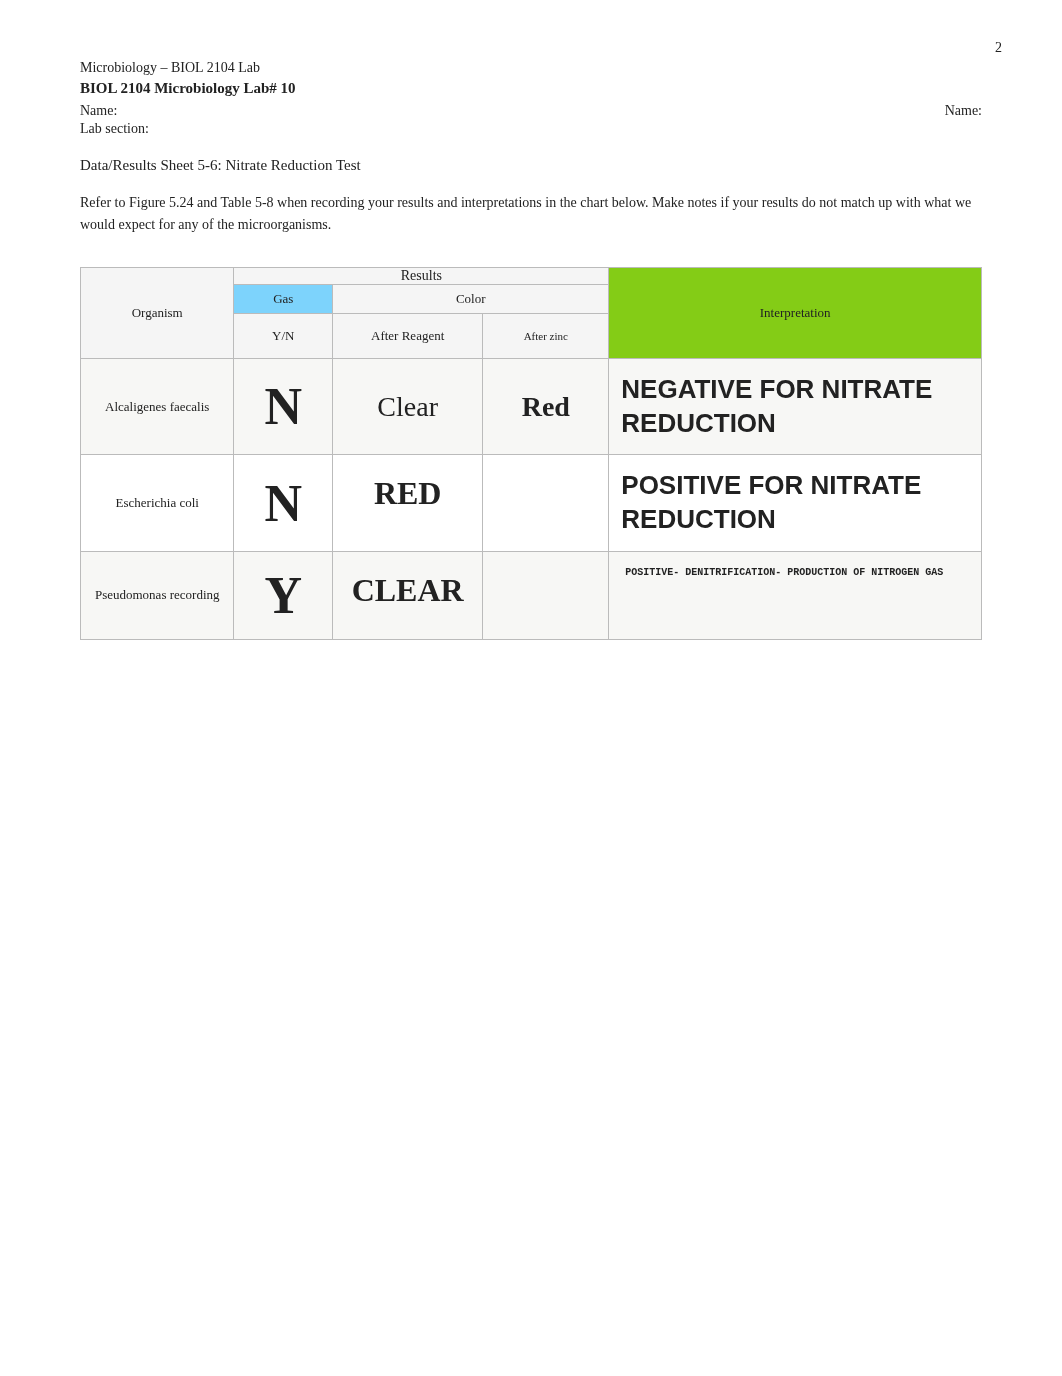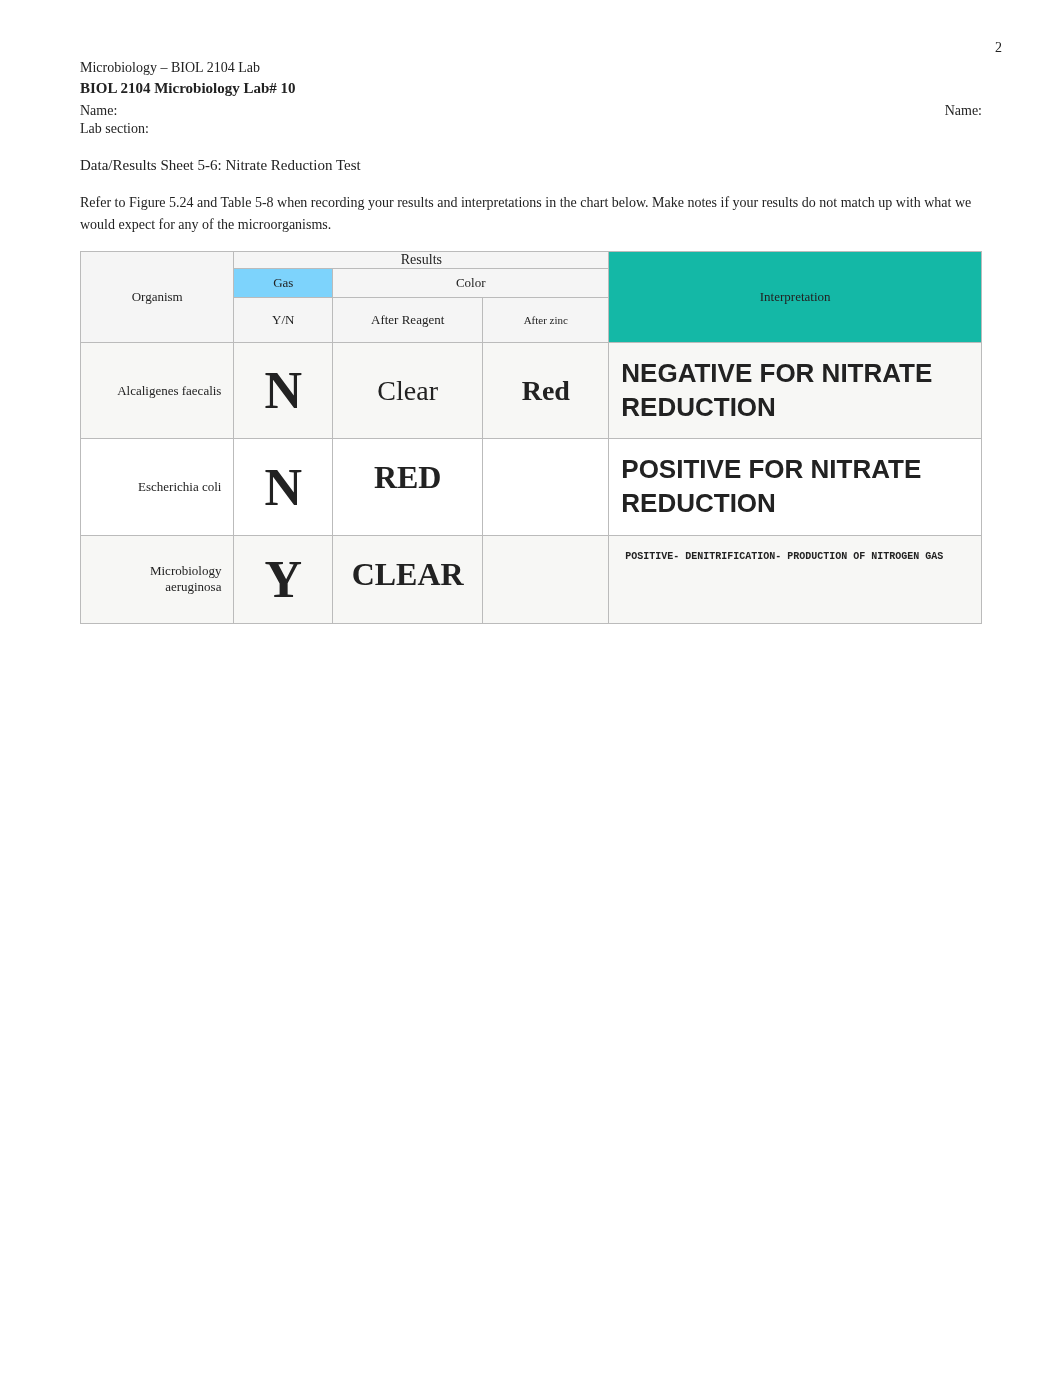--- a/index.html
+++ b/index.html
@@ -40,21 +40,21 @@
       margin-bottom: 20px;
     }
     .section-title {
       font-size: 15px;
       margin-bottom: 18px;
       font-style: normal;
     }
     .description {
       font-size: 14px;
       line-height: 1.6;
-      margin-bottom: 14px;
+      margin-bottom: 30px;
     }
     
     .outer-table {
       width: 100%;
       border-collapse: collapse;
       border: 1.5px solid #bbb;
       margin-top: 10px;
     }
     .outer-table td, .outer-table th {
       border: 1.5px solid #bbb;
@@ -75,21 +75,21 @@
     }
     .col-interpretation {
       width: 340px;
     }
     .data-row td {
       padding: 14px 12px;
       vertical-align: middle;
     }
     .organism-cell {
       font-size: 13px;
-      text-align: right;
+      text-align: center;
       padding: 14px 12px;
     }
     .gas-cell {
       text-align: center;
       font-size: 52px;
       font-weight: bold;
       font-family: Georgia, serif;
       padding: 10px 4px;
     }
     .after-reagent-cell {
@@ -162,21 +162,21 @@
   </colgroup>
   <thead>
 
     <tr>
       <td rowspan="3" style="text-align:center; background:#f5f5f5; font-size:13px; padding:26px;">
         <span>Organism</span>
       </td>
       <td colspan="3" class="results-span">
         <span>Results</span>
       </td>
-      <td rowspan="3" style="text-align:center; background:#14b8a6; font-size:13px; padding:8px;">
+      <td rowspan="3" style="text-align:center; background:#84cc16; font-size:13px; padding:8px;">
         <span>Interpretation</span>
       </td>
     </tr>
 
     <tr>
       <td style="text-align:center; background:#7dd3fc; font-size:13px; padding:6px 4px;">
         <span>Gas</span>
       </td>
       <td colspan="2" class="color-header-merged">
         <span>Color</span>
@@ -228,21 +228,21 @@
       <td class="after-zinc-cell">
         <span></span>
       </td>
       <td class="interpretation-cell">
         <span>POSITIVE FOR NITRATE REDUCTION</span>
       </td>
     </tr>
 
     <tr class="data-row row-bg">
       <td class="organism-cell">
-        <span>Microbiology aeruginosa</span>
+        <span>Pseudomonas recording</span>
       </td>
       <td class="gas-cell">
         <span>Y</span>
       </td>
       <td class="after-reagent-cell" style="font-size:32px; font-weight:bold; vertical-align:top; padding-top:20px;">
         <span>CLEAR</span>
       </td>
       <td class="after-zinc-cell">
         <span></span>
       </td>

